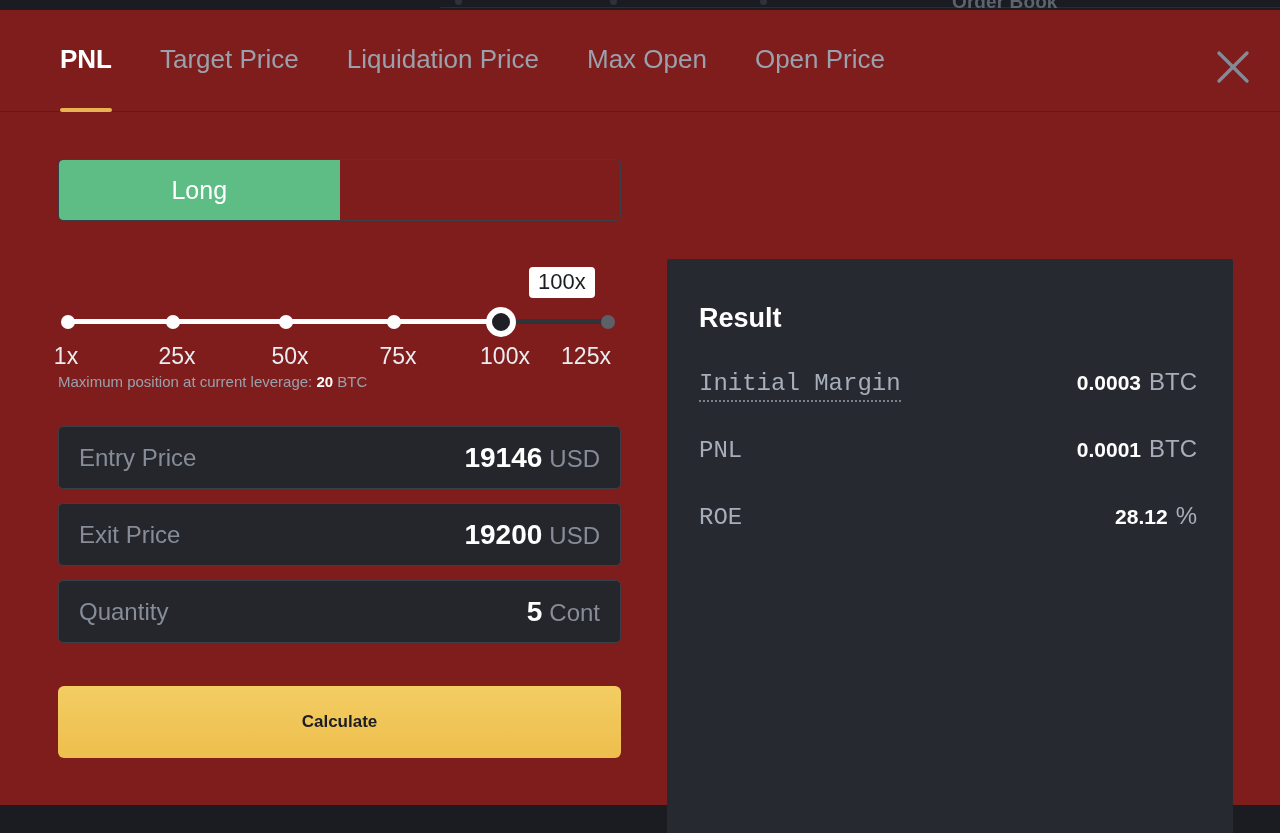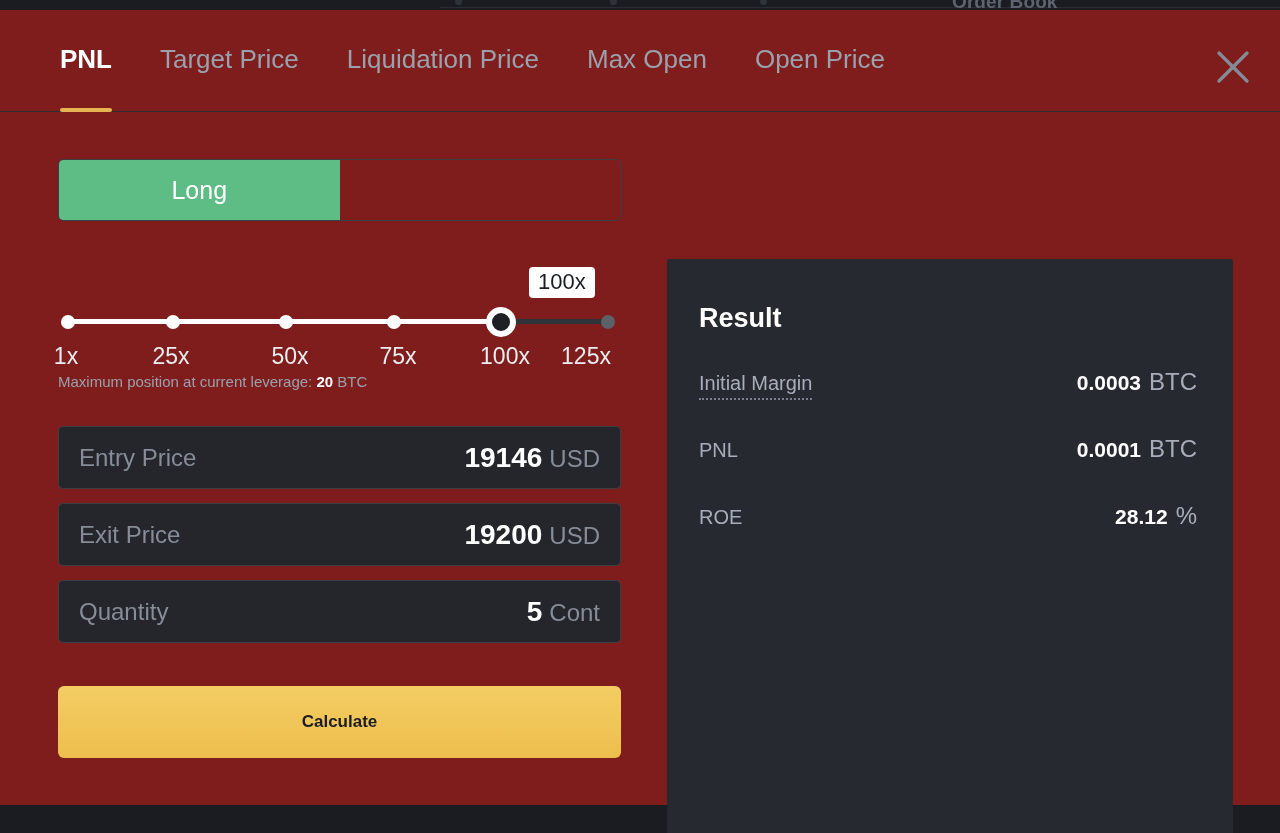--- a/index.html
+++ b/index.html
@@ -307,23 +307,24 @@
     font-weight: 700;
     color: #ffffff;
     margin-bottom: 34px;
   }
   .result-row {
     display: flex;
     align-items: baseline;
     height: 67px;
   }
   .result-label {
-    font-size: 20px;
+    font-size: 24px;
     color: #a7aeb9;
     white-space: nowrap;
+    font-family: Liberation Mono, monospace;
   }
   .result-label.hinted {
     border-bottom: 2px dotted #7b828d;
     padding-bottom: 3px;
     cursor: help;
   }
   .result-right {
     margin-left: auto;
     display: flex;
     align-items: baseline;
@@ -385,21 +386,21 @@
 
         <div class="slider-tick" style="left:10px"></div>
         <div class="slider-tick" style="left:115px"></div>
         <div class="slider-tick" style="left:228px"></div>
         <div class="slider-tick" style="left:336px"></div>
         <div class="slider-tick dim" style="left:550px"></div>
         <div class="slider-thumb"></div>
 
         <div class="slider-labels">
           <div class="slider-label" style="left:8px">1x</div>
-          <div class="slider-label" style="left:113px">25x</div>
+          <div class="slider-label" style="left:119px">25x</div>
           <div class="slider-label" style="left:232px">50x</div>
           <div class="slider-label" style="left:340px">75x</div>
           <div class="slider-label" style="left:447px">100x</div>
           <div class="slider-label" style="left:528px">125x</div>
         </div>
       </div>
 
       <div class="max-pos">
         <span>Maximum position at current leverage:</span>
         <b>20</b>

